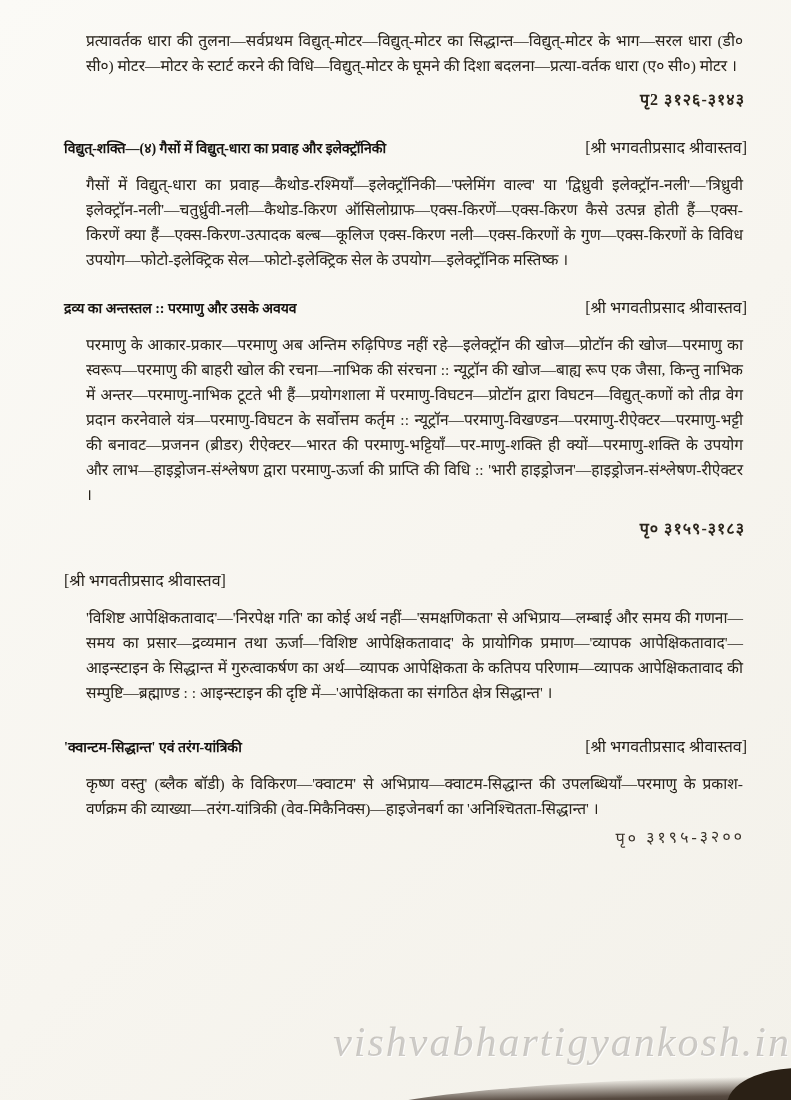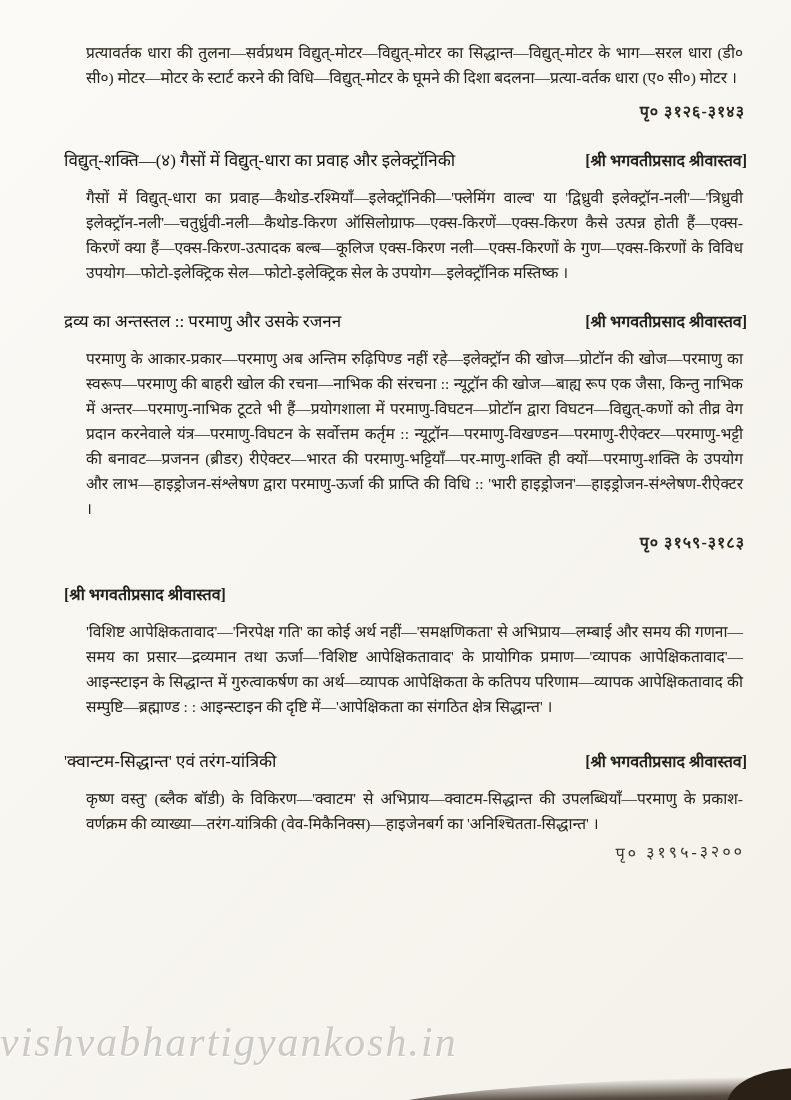--- a/index.html
+++ b/index.html
@@ -37,39 +37,39 @@
     letter-spacing: 3px;
     transform: rotate(-1deg);
   }
   .section-heading {
     display: flex;
     justify-content: space-between;
     align-items: baseline;
     margin: 0 44px 0 64px;
   }
   .section-title {
-    font-size: 17px;
-    font-weight: 400;
+    font-size: 14px;
+    font-weight: 700;
     color: #161310;
   }
   .section-author {
     font-size: 16px;
-    font-weight: 700;
+    font-weight: 400;
     white-space: nowrap;
     color: #241f18;
   }
   .spacer-sm { height: 14px; }
 
-  .intro { padding-top: 40px; }
+  .intro { padding-top: 28px; }
 
   .watermark {
     position: absolute;
     left: 0; right: 0;
     top: 1018px;
-    text-align: left;
+    text-align: right;
     font-size: 42px;
     font-style: italic;
     letter-spacing: 2px;
     color: rgba(125, 122, 115, 0.38);
     text-shadow: 1px 1px 0 rgba(255,255,255,0.8);
     z-index: 1;
     font-family: "Liberation Serif", serif;
   }
 
   .scan-edge {
@@ -97,39 +97,39 @@
 </head>
 <body>
 
 <div class="page">
   <div class="watermark">vishvabhartigyankosh.in</div>
 
   <div class="content">
 
     <div class="intro">
       <p class="body-text">प्रत्यावर्तक धारा की तुलना—सर्वप्रथम विद्युत्-मोटर—विद्युत्-मोटर का सिद्धान्त—विद्युत्-मोटर के भाग—सरल धारा (डी० सी०) मोटर—मोटर के स्टार्ट करने की विधि—विद्युत्-मोटर के घूमने की दिशा बदलना—प्रत्या-वर्तक धारा (ए० सी०) मोटर ।</p>
-      <p class="page-ref">पृ० ३१२६-३१४३</p>
+      <p class="page-ref">पृ2 ३१२६-३१४३</p>
     </div>
 
     <div style="height:26px"></div>
 
     <div>
       <div class="section-heading">
         <span class="section-title">विद्युत्-शक्ति—(४) गैसों में विद्युत्-धारा का प्रवाह और इलेक्ट्रॉनिकी</span>
         <span class="section-author">[श्री भगवतीप्रसाद श्रीवास्तव]</span>
       </div>
       <div class="spacer-sm"></div>
       <p class="body-text">गैसों में विद्युत्-धारा का प्रवाह—कैथोड-रश्मियाँ—इलेक्ट्रॉनिकी—'फ्लेमिंग वाल्व' या 'द्विध्रुवी इलेक्ट्रॉन-नली'—'त्रिध्रुवी इलेक्ट्रॉन-नली'—चतुर्ध्रुवी-नली—कैथोड-किरण ऑसिलोग्राफ—एक्स-किरणें—एक्स-किरण कैसे उत्पन्न होती हैं—एक्स-किरणें क्या हैं—एक्स-किरण-उत्पादक बल्ब—कूलिज एक्स-किरण नली—एक्स-किरणों के गुण—एक्स-किरणों के विविध उपयोग—फोटो-इलेक्ट्रिक सेल—फोटो-इलेक्ट्रिक सेल के उपयोग—इलेक्ट्रॉनिक मस्तिष्क ।</p>
     </div>
 
     <div style="height:24px"></div>
 
     <div>
       <div class="section-heading">
-        <span class="section-title">द्रव्य का अन्तस्तल :: परमाणु और उसके रजनन</span>
+        <span class="section-title">द्रव्य का अन्तस्तल :: परमाणु और उसके अवयव</span>
         <span class="section-author">[श्री भगवतीप्रसाद श्रीवास्तव]</span>
       </div>
       <div class="spacer-sm"></div>
       <p class="body-text">परमाणु के आकार-प्रकार—परमाणु अब अन्तिम रुढ़िपिण्ड नहीं रहे—इलेक्ट्रॉन की खोज—प्रोटॉन की खोज—परमाणु का स्वरूप—परमाणु की बाहरी खोल की रचना—नाभिक की संरचना :: न्यूट्रॉन की खोज—बाह्य रूप एक जैसा, किन्तु नाभिक में अन्तर—परमाणु-नाभिक टूटते भी हैं—प्रयोगशाला में परमाणु-विघटन—प्रोटॉन द्वारा विघटन—विद्युत्-कणों को तीव्र वेग प्रदान करनेवाले यंत्र—परमाणु-विघटन के सर्वोत्तम कर्तृम :: न्यूट्रॉन—परमाणु-विखण्डन—परमाणु-रीऐक्टर—परमाणु-भट्टी की बनावट—प्रजनन (ब्रीडर) रीऐक्टर—भारत की परमाणु-भट्टियाँ—पर-माणु-शक्ति ही क्यों—परमाणु-शक्ति के उपयोग और लाभ—हाइड्रोजन-संश्लेषण द्वारा परमाणु-ऊर्जा की प्राप्ति की विधि :: 'भारी हाइड्रोजन'—हाइड्रोजन-संश्लेषण-रीऐक्टर ।</p>
       <p class="page-ref">पृ० ३१५९-३१८३</p>
     </div>
 
     <div style="height:30px"></div>
 
     <div>

